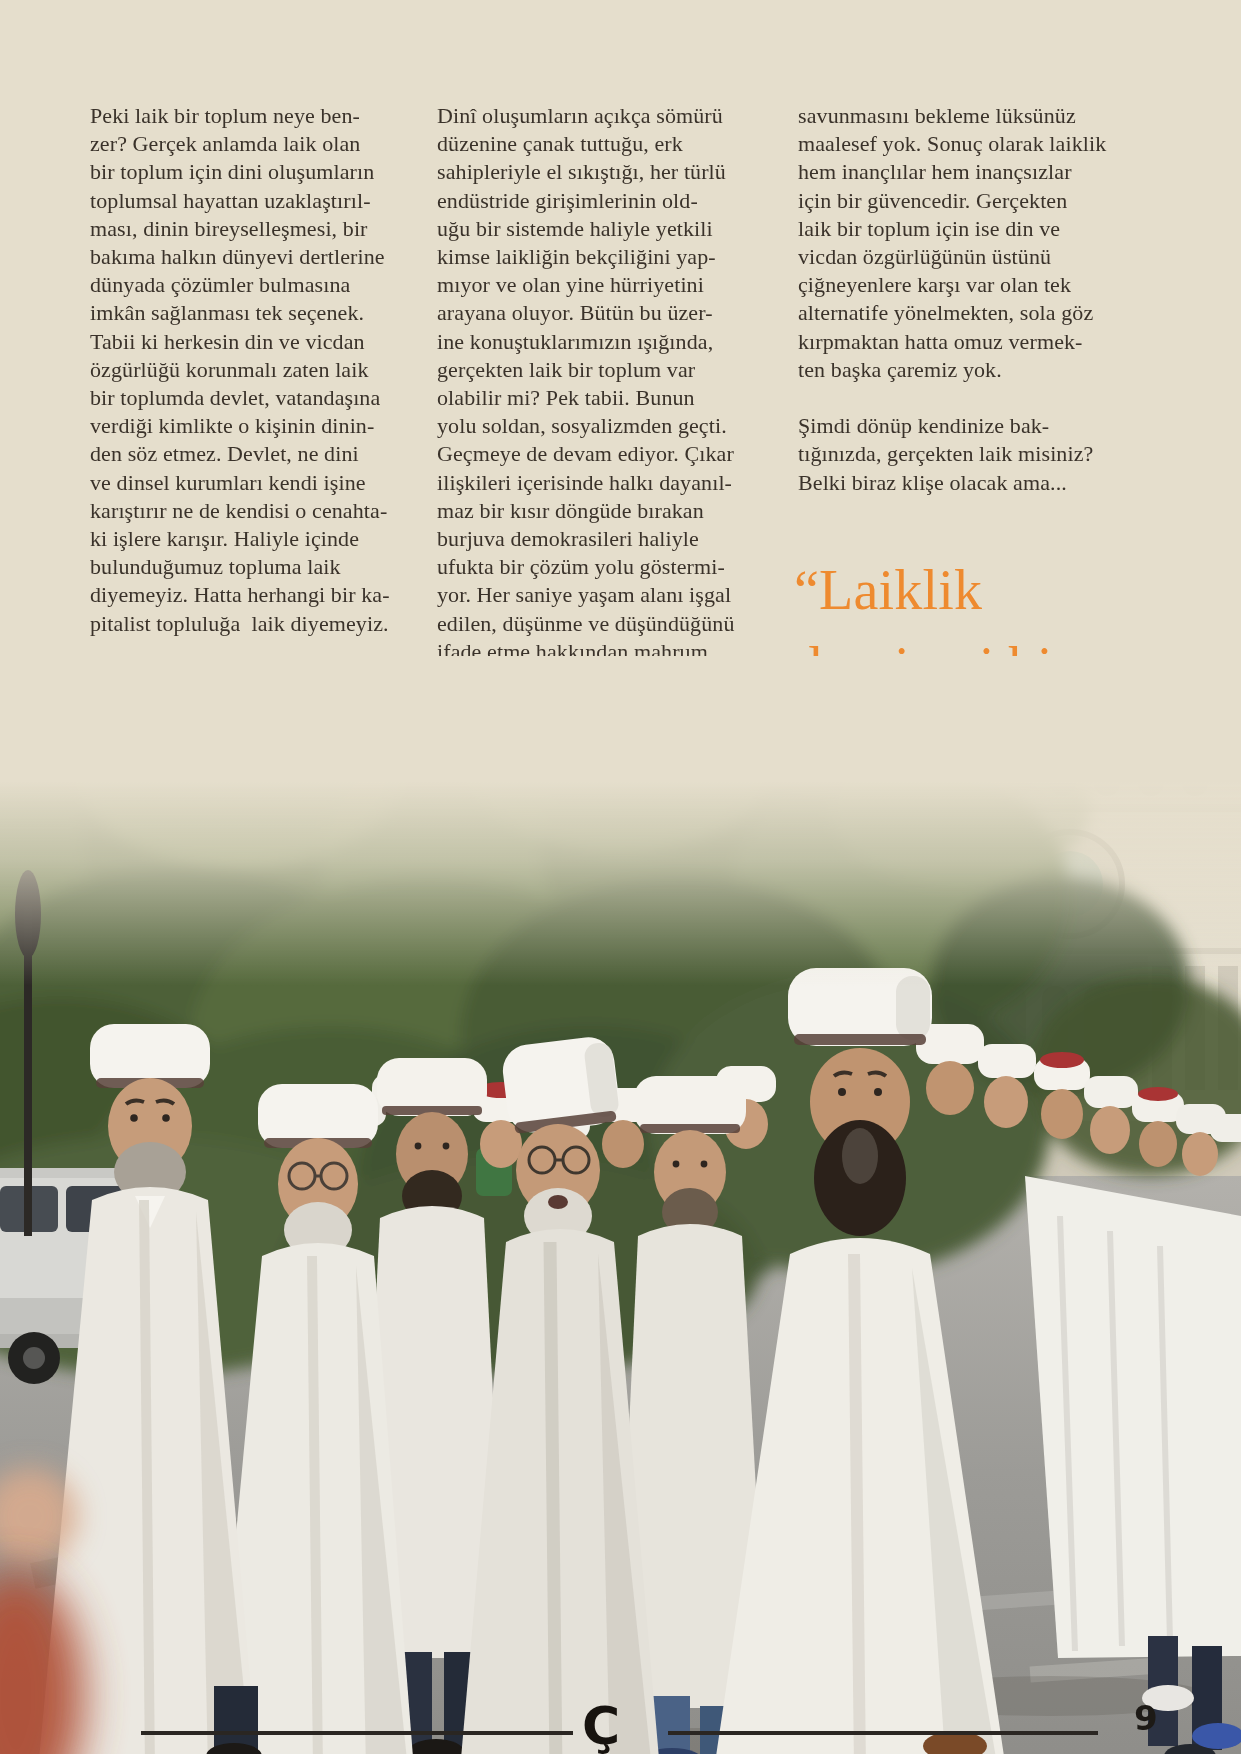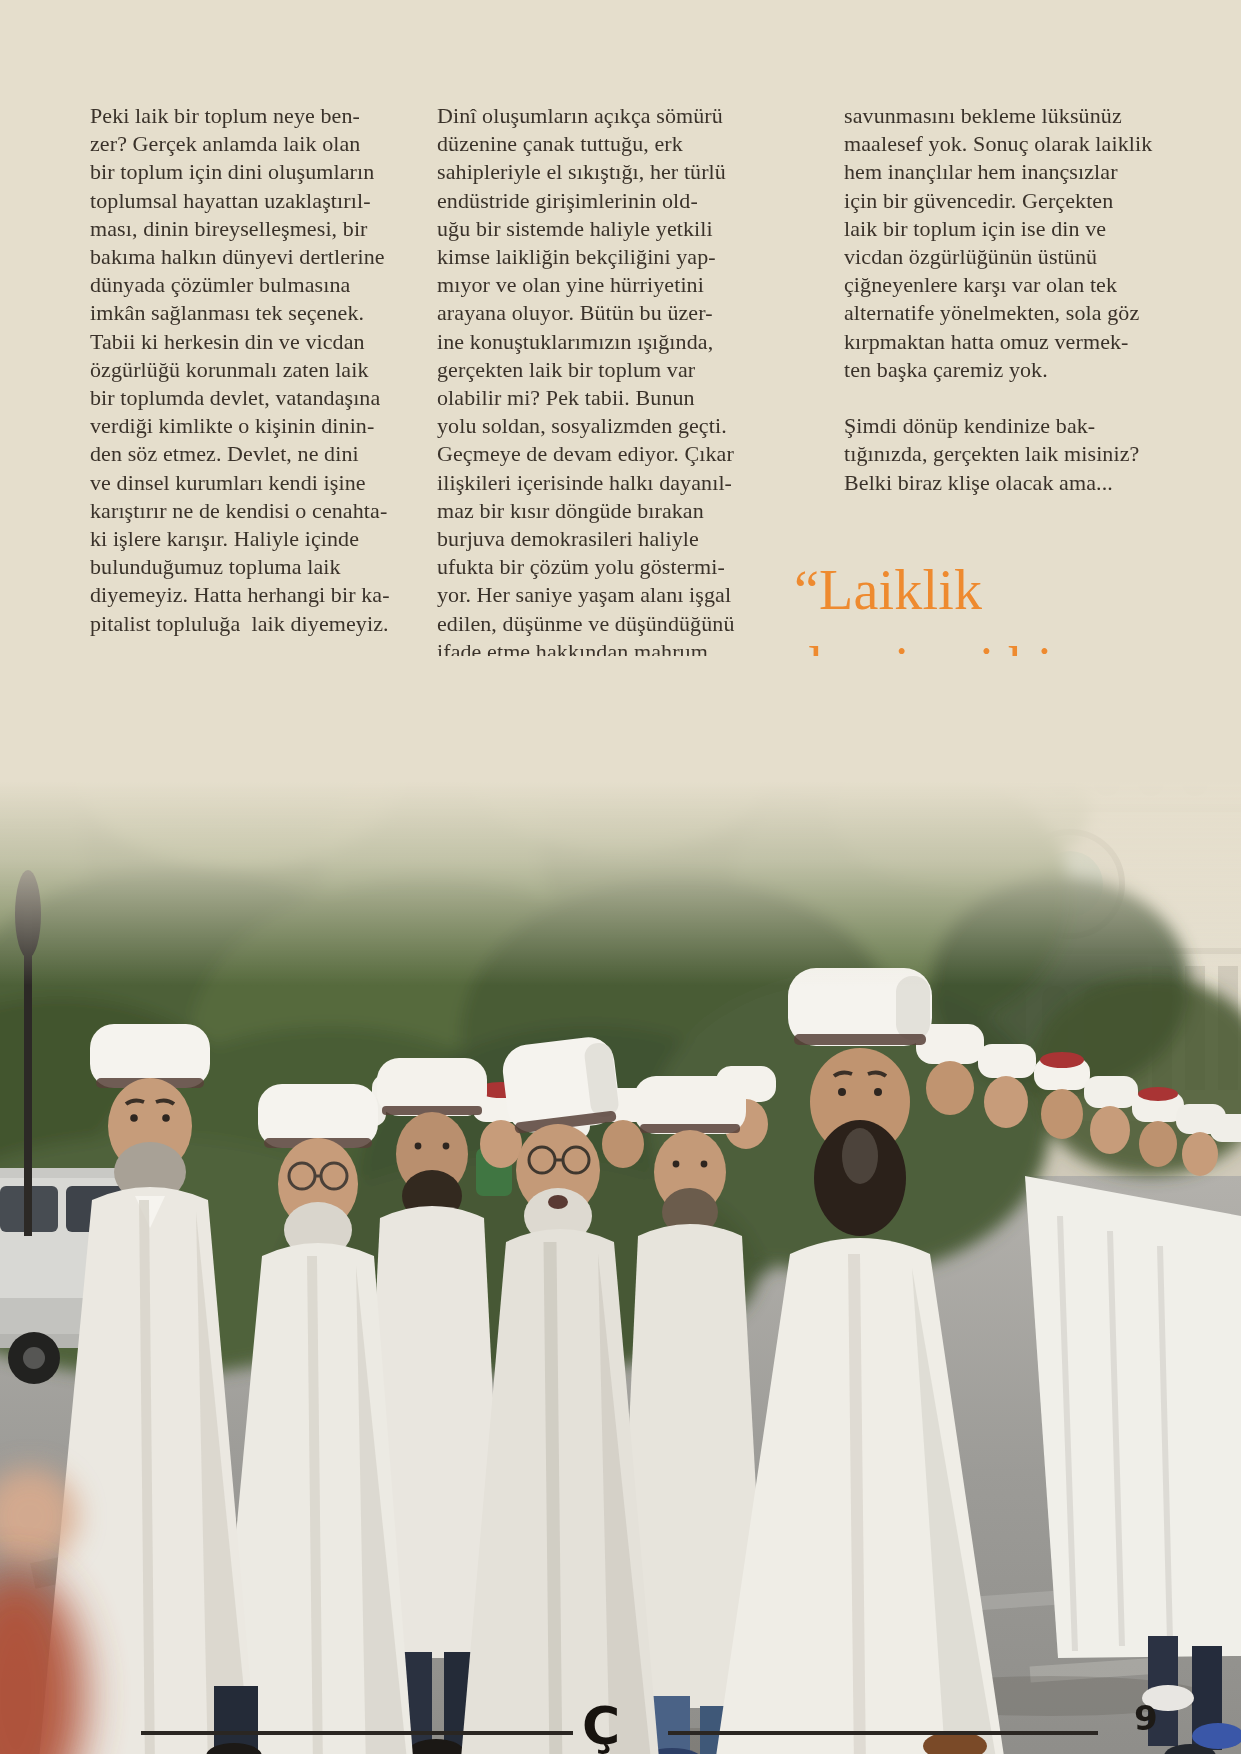--- a/index.html
+++ b/index.html
@@ -8,21 +8,21 @@
     background:#E5DECC;overflow:hidden;
     font-family:"Liberation Serif","DejaVu Serif",serif;
     padding-left:41px;
   }
   .body-col{
     position:absolute;top:86px;white-space:pre;
     font-size:22px;line-height:28.2px;color:#3A322A;letter-spacing:.1px;
   }
   .col1{left:90px;}
   .col2{left:437px;}
-  .col3{left:844px;}
+  .col3{left:798px;}
   .pullquote{
     position:absolute;left:794px;top:536px;white-space:pre;
     font-size:56px;line-height:77px;color:#EE8A2F;letter-spacing:.2px;
   }
   .photo{position:absolute;left:0;top:640px;width:1241px;height:1114px;}
   .photo svg{display:block;}
   .footer-rule{position:absolute;height:4px;background:#2A2622;}
   .rule-left{left:141px;top:1715px;width:432px;}
   .rule-right{left:668px;top:1715px;width:430px;}
   .footer-mark{

